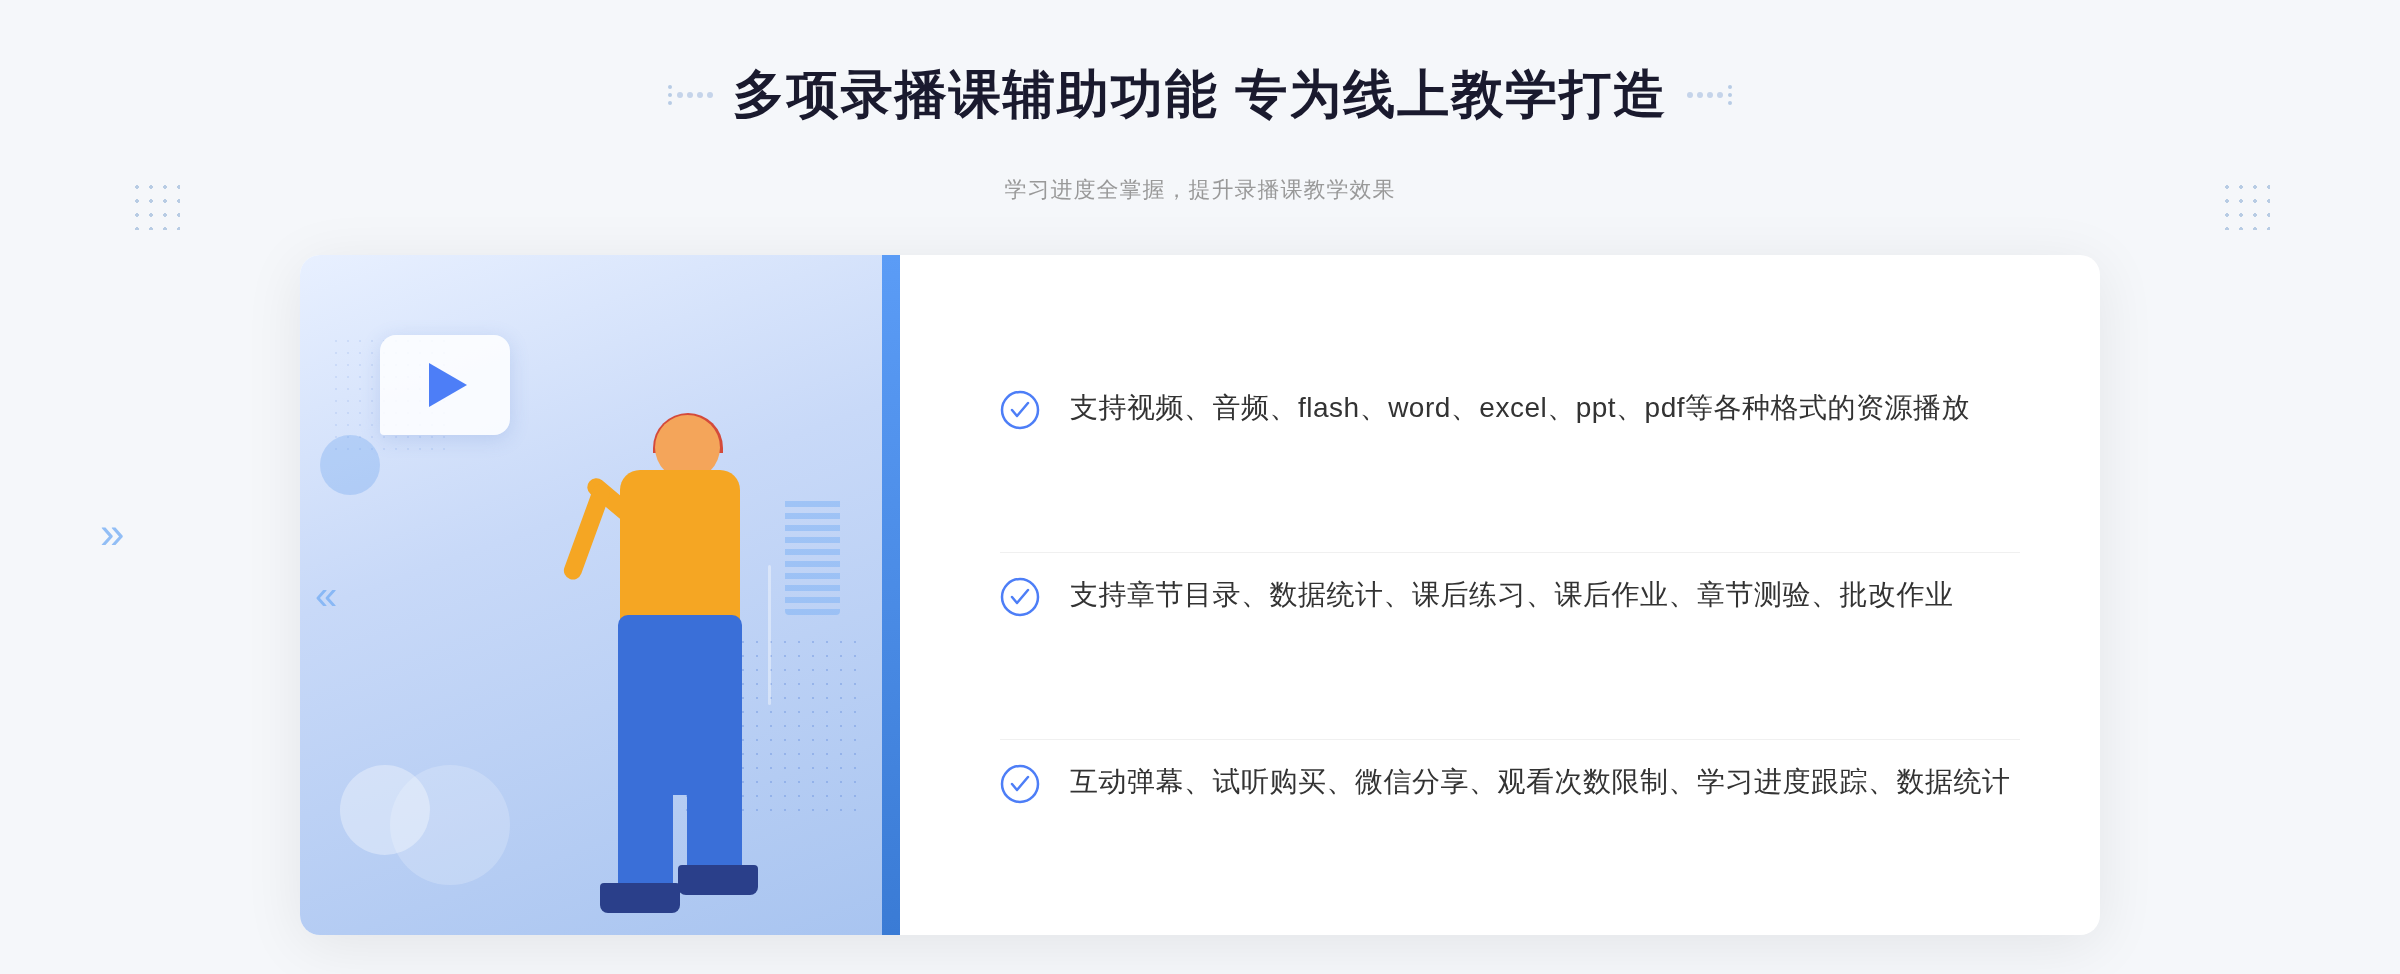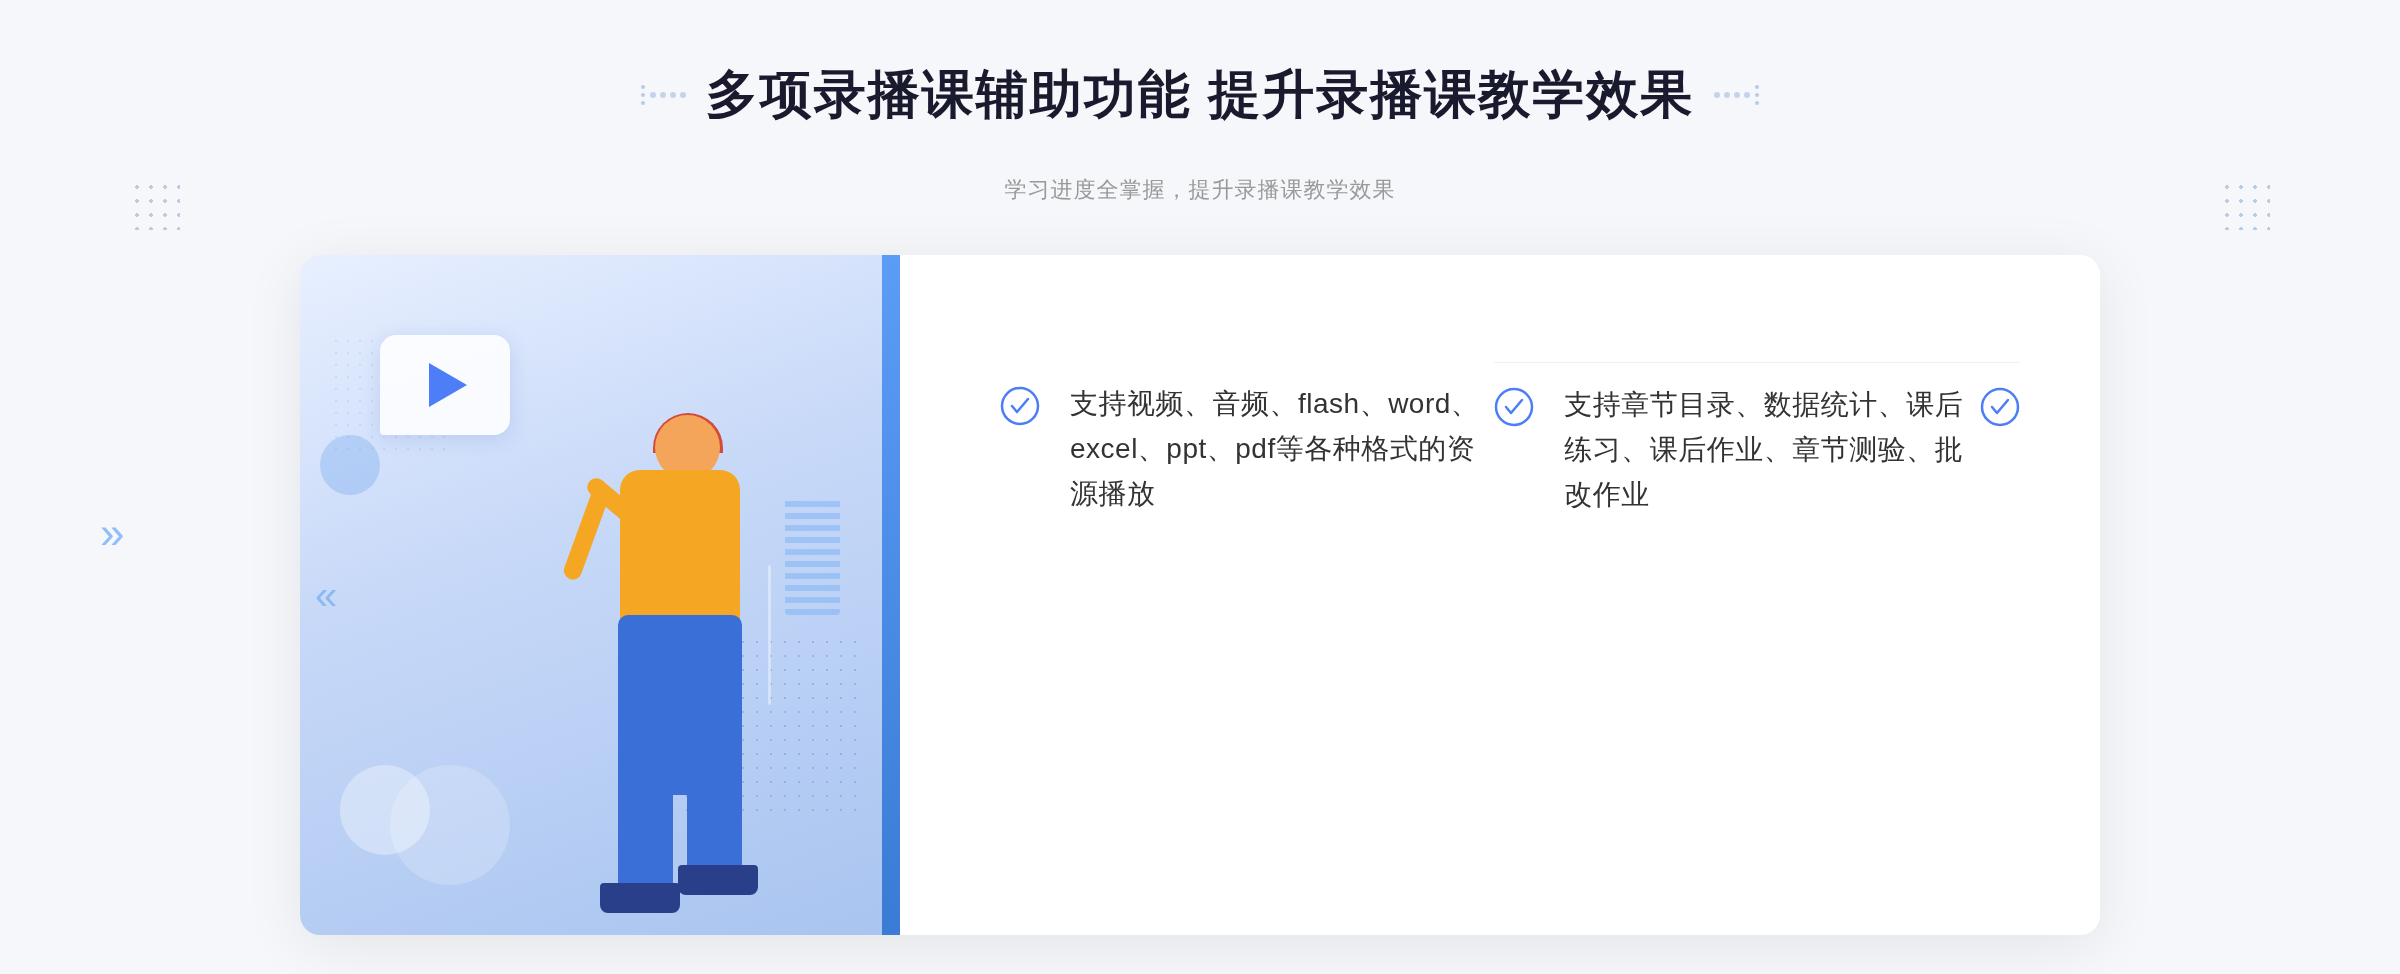--- a/index.html
+++ b/index.html
@@ -355,23 +355,22 @@
       height: 140px;
       background: rgba(255,255,255,0.4);
       border-radius: 2px;
     }
 
     
     .content-area {
       flex: 1;
       padding: 60px 80px 60px 100px;
       display: flex;
-      flex-direction: row;
+      flex-direction: column;
       justify-content: space-around;
-      margin-top: 47px;
     }
 
     .feature-item {
       display: flex;
       align-items: flex-start;
       gap: 30px;
       padding: 20px 0;
     }
 
     .feature-item + .feature-item {
@@ -461,21 +460,21 @@
           <span></span>
         </div>
         <div class="title-decorator">
           <span></span>
           <span></span>
           <span></span>
           <span></span>
         </div>
       </div>
 
-      <h1 class="header-title">多项录播课辅助功能 提升录播课教学效果</h1>
+      <h1 class="header-title">多项录播课辅助功能 专为线上教学打造</h1>
 
       <div class="title-dots-right">
         <div class="title-decorator">
           <span></span>
           <span></span>
           <span></span>
           <span></span>
         </div>
         <div class="title-decorator-lines">
           <span></span>
@@ -557,18 +556,19 @@
       </div>
 
 
       <div class="feature-item">
         <div class="check-icon">
           <svg viewBox="0 0 40 40" fill="none" xmlns="http://www.w3.org/2000/svg">
             <circle cx="20" cy="20" r="18" stroke="#4d7ef7" stroke-width="2.5" fill="none"></circle>
             <polyline points="12,20 17,26 28,13" stroke="#4d7ef7" stroke-width="2.5" stroke-linecap="round" stroke-linejoin="round" fill="none"></polyline>
           </svg>
         </div>
+        <span class="feature-text">互动弹幕、试听购买、微信分享、观看次数限制、学习进度跟踪、数据统计</span>
       </div>
 
     </div>
   </div>
 
 </div>
 
 </body></html>

